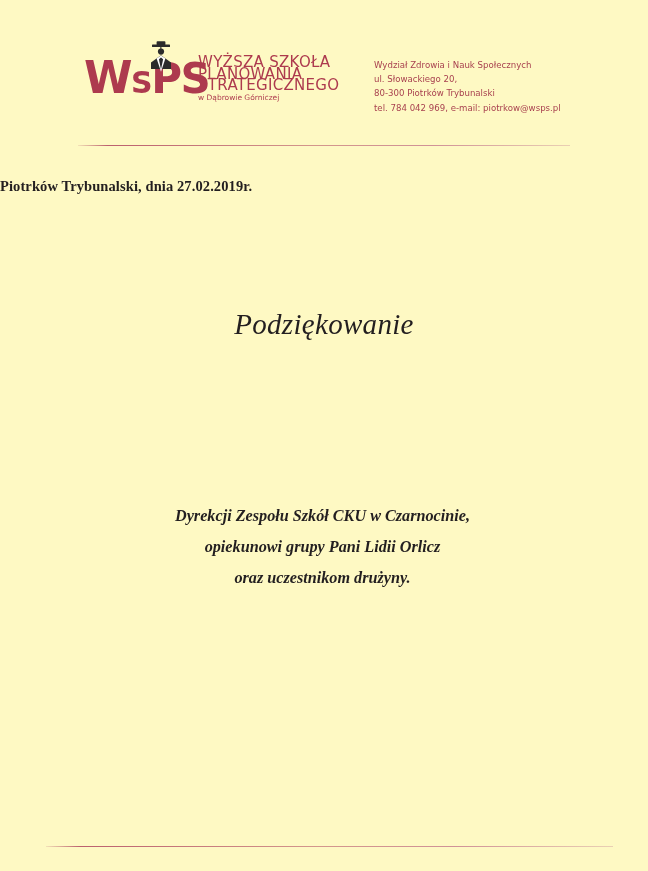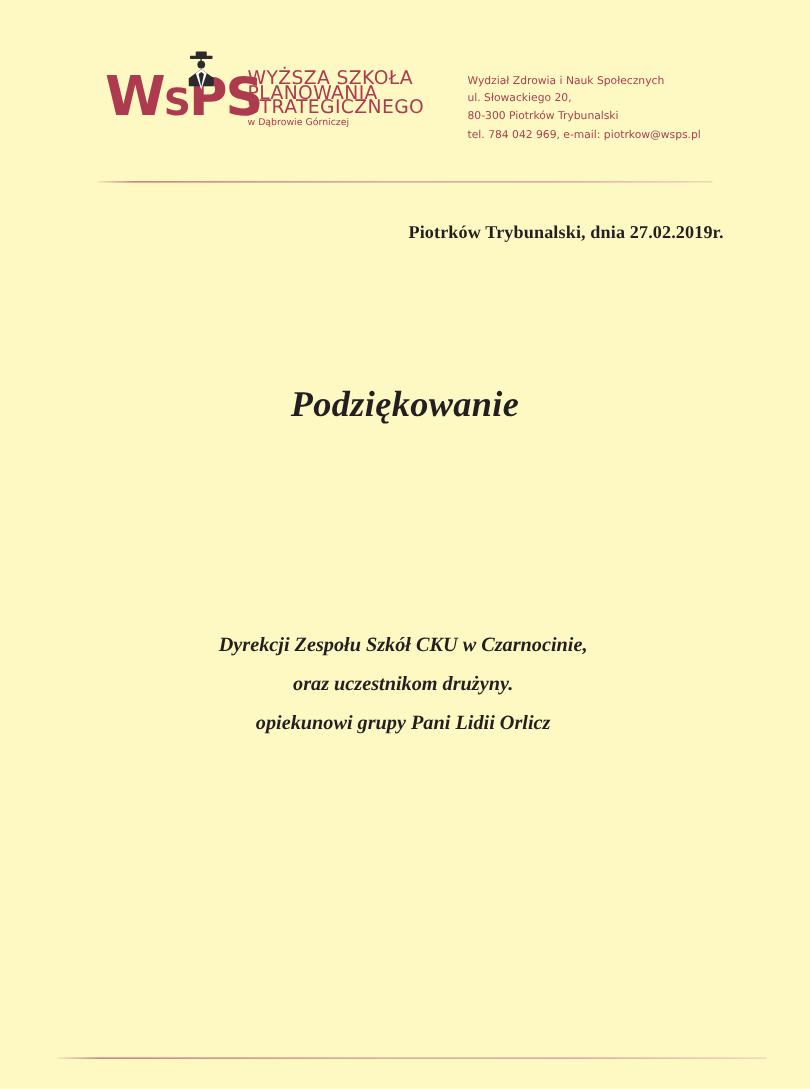--- a/index.html
+++ b/index.html
@@ -113,34 +113,33 @@
   }
   .rule-header { left: 78px; top: 145px; width: 492px; }
   .rule-footer { left: 46px; top: 846px; width: 567px; }
 
   
   .date-line {
     position: absolute;
     left: 0;
     top: 178px;
     width: 579px;
-    text-align: right;
     font-size: 14.5px;
     font-weight: 700;
     letter-spacing: 0.1px;
   }
 
   .doc-title {
     position: absolute;
     left: 0;
     top: 308px;
     width: 648px;
     text-align: center;
     font-size: 29px;
-    font-weight: 700;
+    font-weight: 400;
     font-style: italic;
     letter-spacing: 0.3px;
   }
 
   .intro {
     position: absolute;
     left: 80px;
     top: 418px;
     width: 490px;
     text-align: center;
@@ -201,19 +200,19 @@
 
   <div class="rule rule-header"></div>
 
   <div class="date-line">Piotrków Trybunalski, dnia 27.02.2019r.</div>
 
   <div class="doc-title">Podziękowanie</div>
 
 
   <div class="recipients">
     <div>Dyrekcji Zespołu Szkół CKU w Czarnocinie,</div>
+    <div>opiekunowi grupy Pani Lidii Orlicz</div>
     <div>oraz uczestnikom drużyny.</div>
-    <div>opiekunowi grupy Pani Lidii Orlicz</div>
   </div>
 
   <div class="rule rule-footer"></div>
 
 </div>
 
 </body></html>

